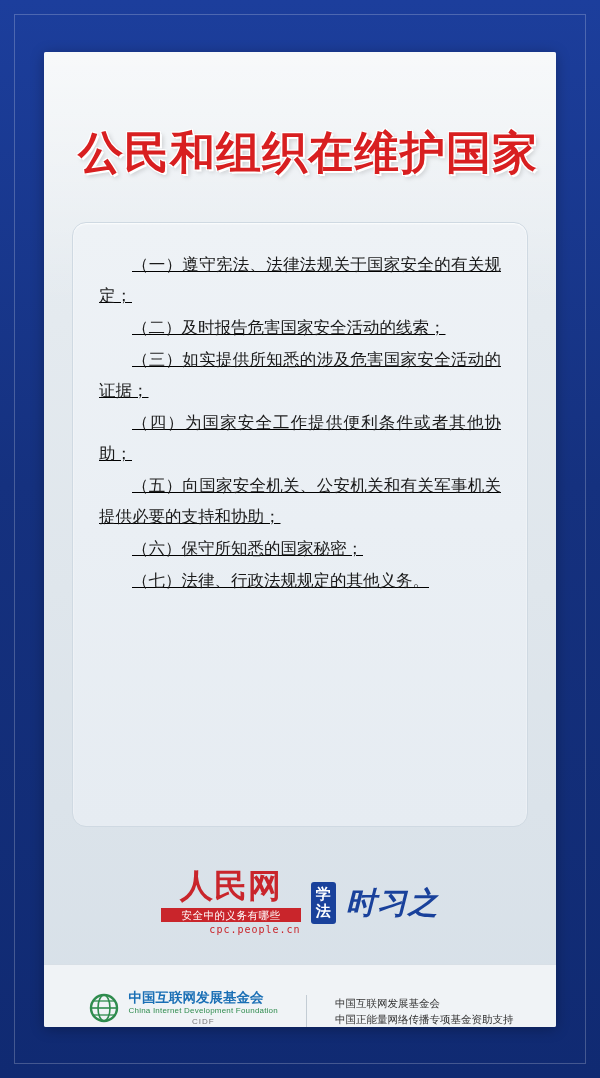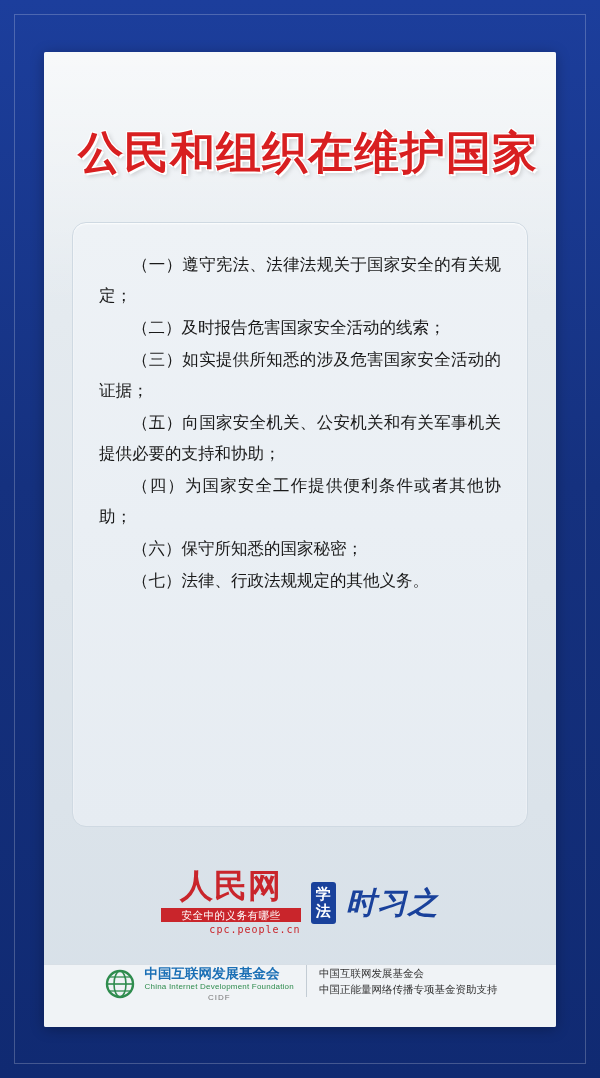--- a/index.html
+++ b/index.html
@@ -75,20 +75,21 @@
   .body-panel {
     position: relative;
     margin: 40px 28px 0 28px;
     height: 605px;
     background: linear-gradient(180deg, #eef2f6 0%, #e6ecf2 100%);
     border: 1px solid #cfd9e2;
     border-radius: 14px;
     box-shadow: inset 0 1px 2px rgba(255,255,255,0.9);
     padding: 26px 26px 20px 26px;
     box-sizing: border-box;
+    text-decoration: underline;
   }
 
   .para {
     font-family: "DejaVu Sans", "Liberation Sans", sans-serif;
     font-size: 16.5px;
     line-height: 31px;
     color: #1a1a1a;
     text-indent: 33px;
     margin: 0 0 1px 0;
     text-align: justify;
@@ -156,23 +157,23 @@
 
   .footer-bar {
     position: absolute;
     left: 0;
     right: 0;
     bottom: 0;
     height: 62px;
     background: #f0f3f6;
     border-top: 1px solid #d8dfe6;
     display: flex;
-    align-items: flex-start;
+    align-items: flex-end;
     justify-content: center;
-    gap: 12px;
+    gap: 28px;
   }
   .cidf {
     display: flex;
     align-items: center;
     gap: 8px;
   }
   .cidf-mark {
     width: 34px;
     height: 34px;
     position: relative;
@@ -219,22 +220,22 @@
     <div class="card-sheen"></div>
 
     <div class="title-block">
       <div class="title-line">公民和组织在维护国家</div>
     </div>
 
     <div class="body-panel">
       <p class="para">（一）遵守宪法、法律法规关于国家安全的有关规定；</p>
       <p class="para">（二）及时报告危害国家安全活动的线索；</p>
       <p class="para">（三）如实提供所知悉的涉及危害国家安全活动的证据；</p>
+      <p class="para">（四）为国家安全工作提供便利条件或者其他协助；</p>
       <p class="para">（五）向国家安全机关、公安机关和有关军事机关提供必要的支持和协助；</p>
-      <p class="para">（四）为国家安全工作提供便利条件或者其他协助；</p>
       <p class="para">（六）保守所知悉的国家秘密；</p>
       <p class="para">（七）法律、行政法规规定的其他义务。</p>
     </div>
 
     <div class="footer-logos">
       <div class="rmw">
         <div class="rmw-main">人民网</div>
         <span class="rmw-sub">安全中的义务有哪些</span>
         <div class="rmw-url">cpc.people.cn</div>
       </div>

